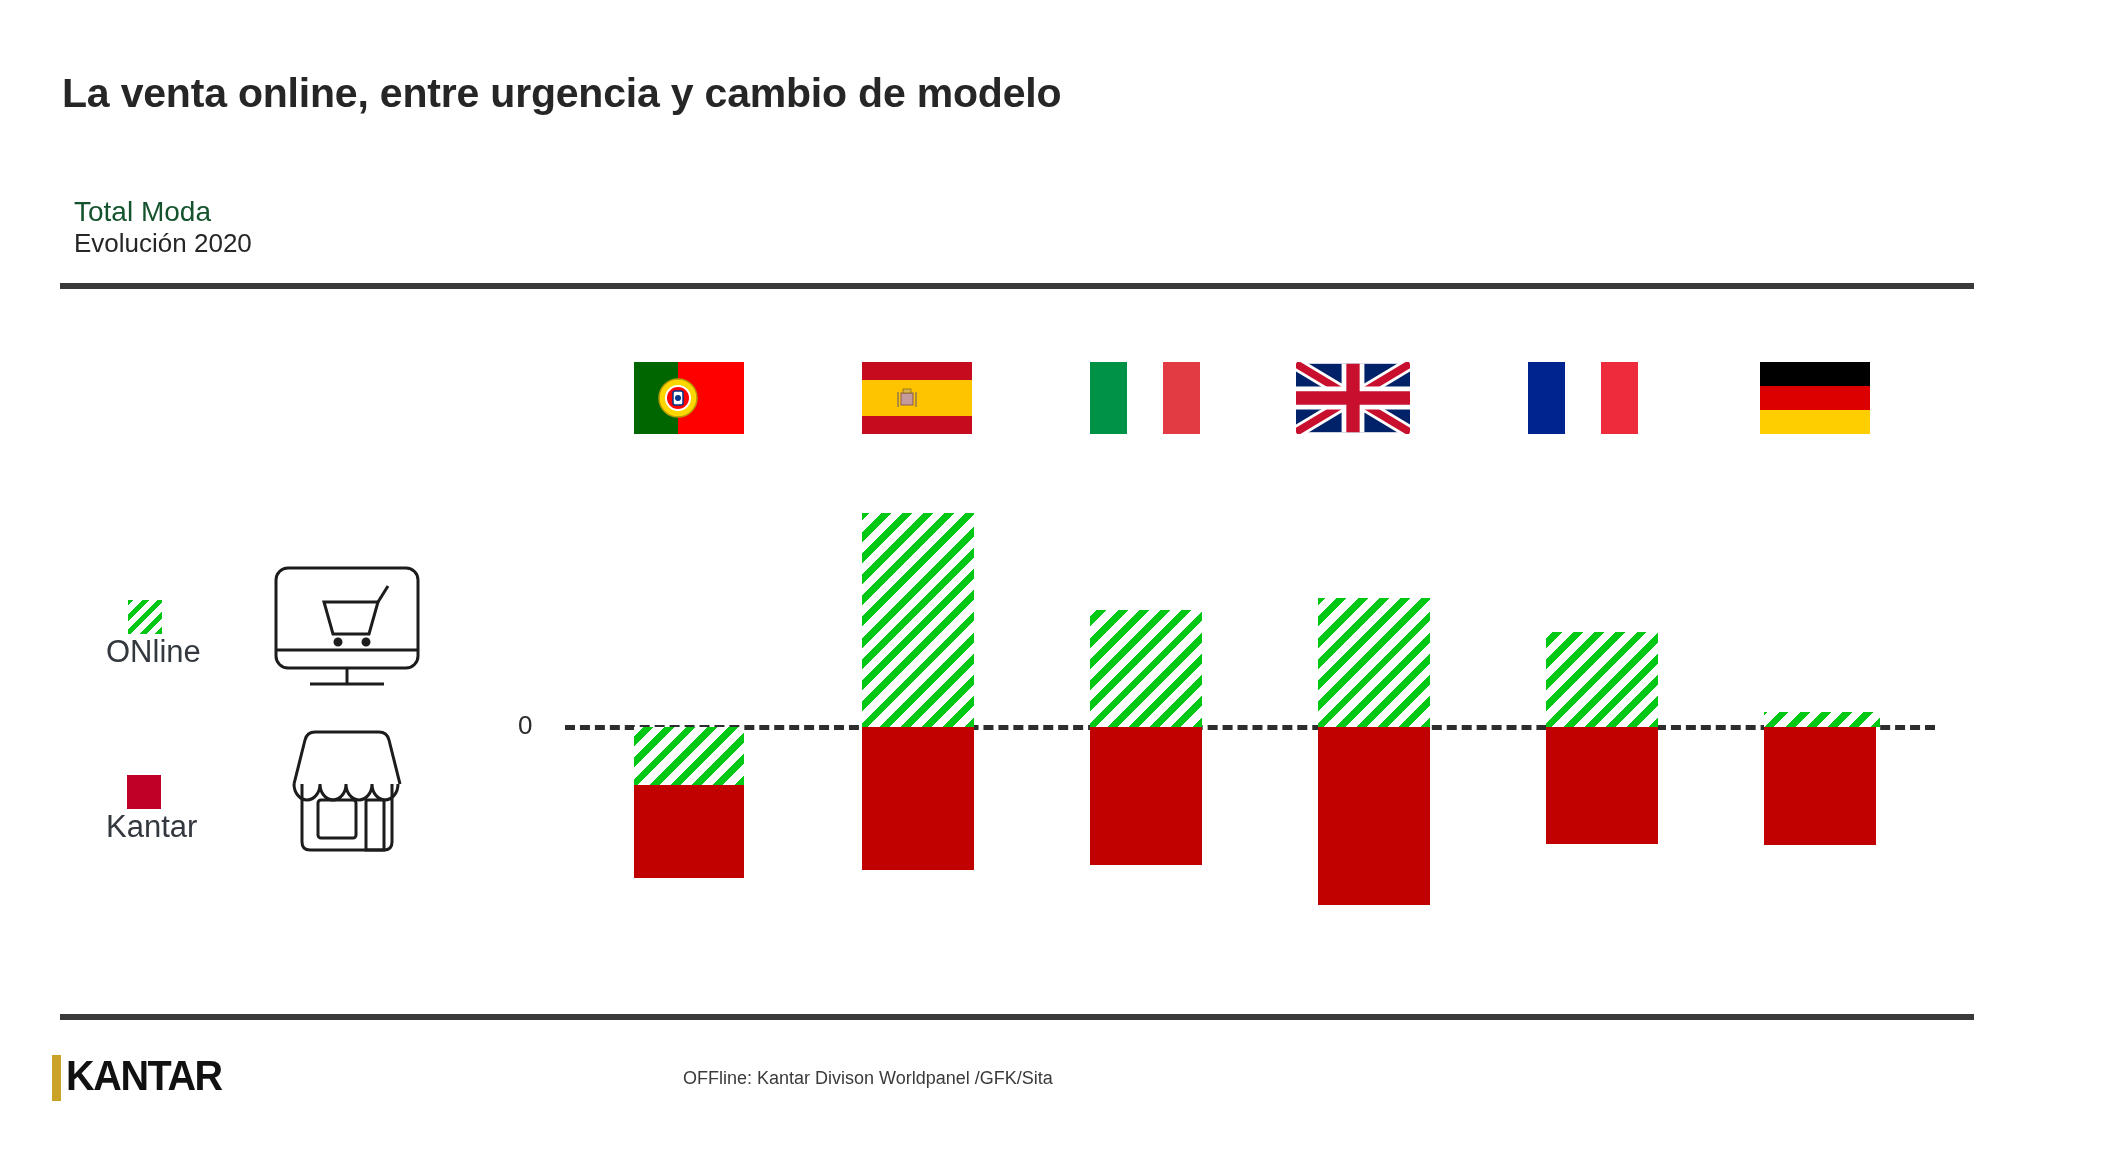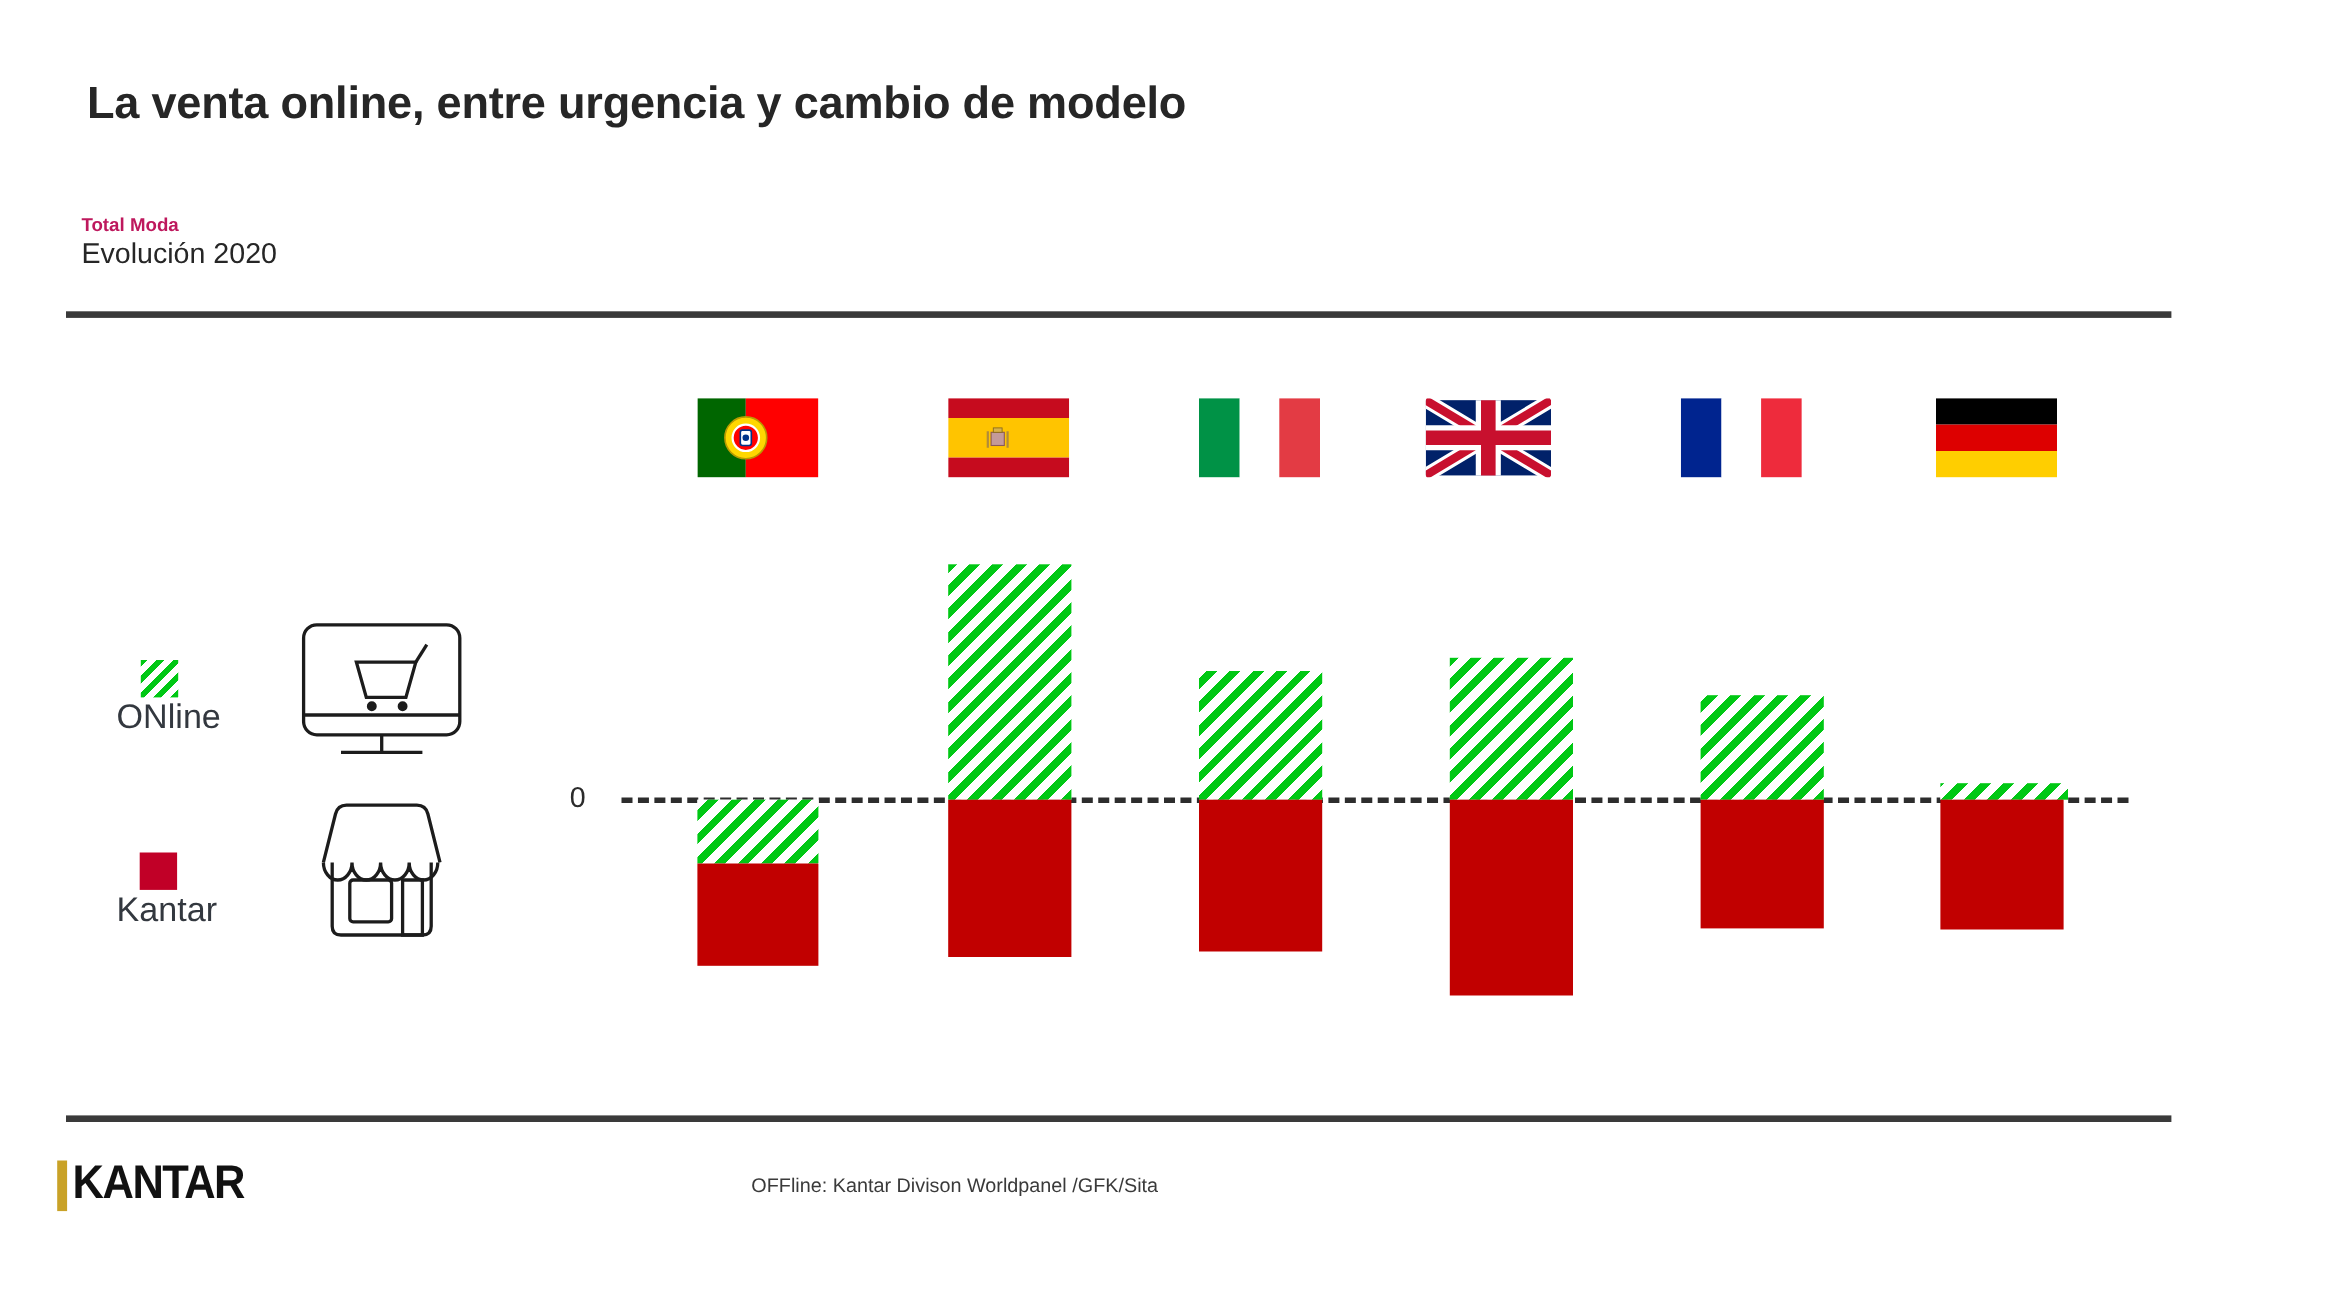--- a/index.html
+++ b/index.html
@@ -19,32 +19,31 @@
   
   #slide-title {
     position: absolute;
     left: 62px;
     top: 70px;
     font-size: 41px;
     font-weight: bold;
     color: #262626;
     letter-spacing: -0.2px;
     white-space: nowrap;
-    margin-left: 17px;
   }
   #subtitle-block {
     position: absolute;
     left: 74px;
     top: 195px;
     line-height: 1.18;
   }
   #subtitle-main {
-    font-size: 17px;
-    font-weight: bold;
-    color: #be185d;
+    font-size: 28px;
+    font-weight: normal;
+    color: #14532d;
   }
   #subtitle-sub {
     font-size: 26px;
     font-weight: normal;
     color: #262626;
   }
   #header-rule {
     position: absolute;
     left: 60px;
     top: 283px;

